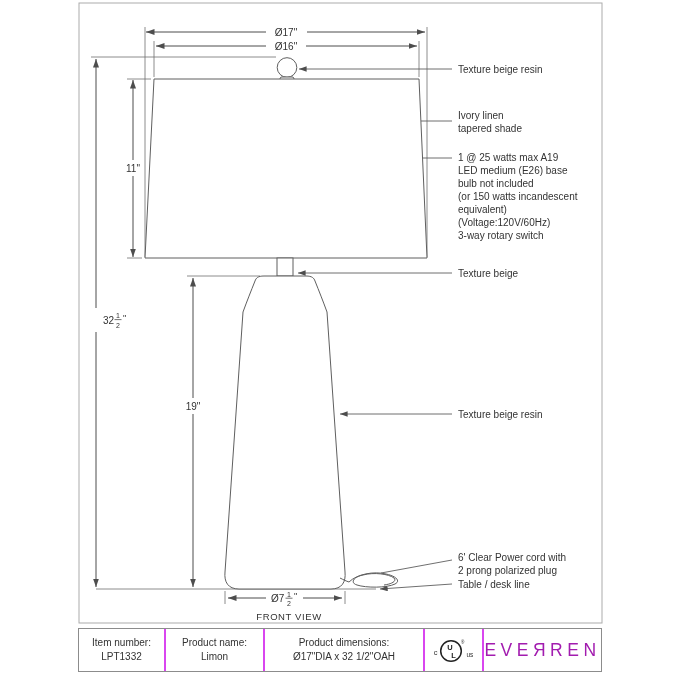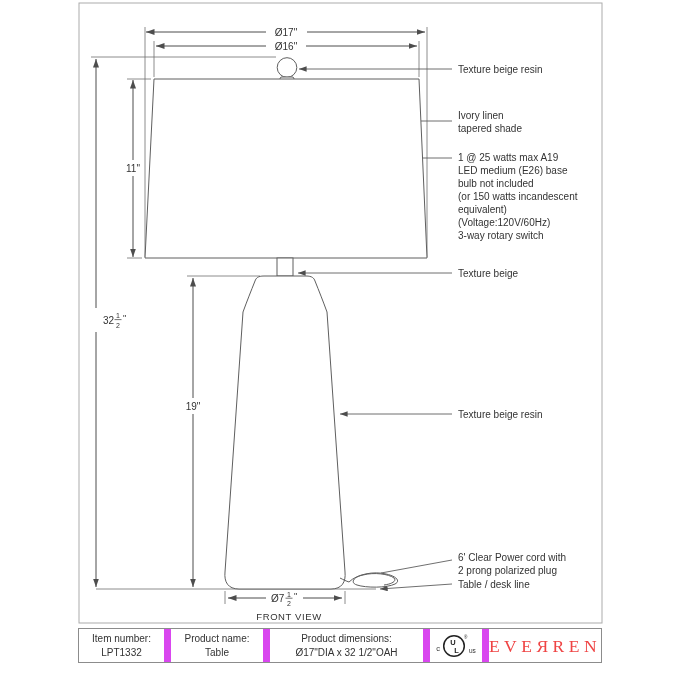--- a/index.html
+++ b/index.html
@@ -3,31 +3,31 @@
 <meta charset="utf-8">
 <style>
   html,body{margin:0;padding:0;background:#ffffff;}
   #stage{position:relative;width:680px;height:680px;background:#fff;overflow:hidden;
          font-family:"Liberation Sans",sans-serif;}
   #drawing{position:absolute;left:0;top:0;}
   svg text{font-family:"Liberation Sans",sans-serif;fill:#333;font-size:10px;}
   svg text.small{font-size:7px;}
   svg text.quote{font-size:9px;}
   svg text.view{font-size:9.5px;letter-spacing:0.6px;}
-  .tb{position:absolute;left:78px;top:628px;width:524px;height:35px;display:flex;
+  .tb{position:absolute;left:78px;top:628px;width:524px;height:44px;display:flex;
       border:1px solid #8c8c8c;box-sizing:border-box;color:#333;background:#fff;}
   .tb .cell{display:flex;flex-direction:column;justify-content:center;align-items:center;
       font-size:10px;line-height:14px;box-sizing:border-box;text-align:center;}
-  .tb .cell + .cell{border-left:7px solid #d946ef;}
+  .tb .cell + .cell{border-left:2px solid #d946ef;}
   .c-item{width:85px;}.c-prod{width:99px;}.c-dims{width:160px;}
   .c-ul{width:59px;flex-direction:row !important;align-items:center;gap:1px;}
   .c-brand{width:119px;}
   .ul-c{font-size:7.5px;align-self:center;margin-top:6px;}
   .ul-us{font-size:6.5px;align-self:center;margin-top:10px;}
-  .brand{font-size:17.5px;letter-spacing:4.5px;color:#ef4444;font-weight:500;font-family:Liberation Serif, serif;}
+  .brand{font-size:17.5px;letter-spacing:4.5px;color:#a21caf;font-weight:500;}
 </style>
 </head>
 <body>
 
 <div id="stage">
 
   <svg id="drawing" width="680" height="628" viewBox="0 0 680 628">
     <defs>
       <marker id="arr" orient="auto-start-reverse" markerWidth="10" markerHeight="7" refX="8.5" refY="3" markerUnits="strokeWidth">
         <path d="M0,0 L8.5,3 L0,6 Z" fill="#4d4d4d"></path>
@@ -135,21 +135,21 @@
     <text x="289" y="620" text-anchor="middle" class="view">FRONT VIEW</text>
   </svg>
 
   <div class="tb">
     <div class="cell c-item">
       <div>Item number:</div>
       <div>LPT1332</div>
     </div>
     <div class="cell c-prod">
       <div>Product name:</div>
-      <div>Table</div>
+      <div>Limon</div>
     </div>
     <div class="cell c-dims">
       <div>Product dimensions:</div>
       <div>Ø17"DIA x 32 1/2"OAH</div>
     </div>
     <div class="cell c-ul">
       <span class="ul-c">c</span>
       <svg width="27" height="27" viewBox="0 0 27 27">
         <circle cx="13" cy="14" r="10.3" fill="none" stroke="#222" stroke-width="1.5"></circle>
         <text x="9.2" y="12.8" style="font-size:7.5px;font-weight:bold;fill:#222;">U</text>

